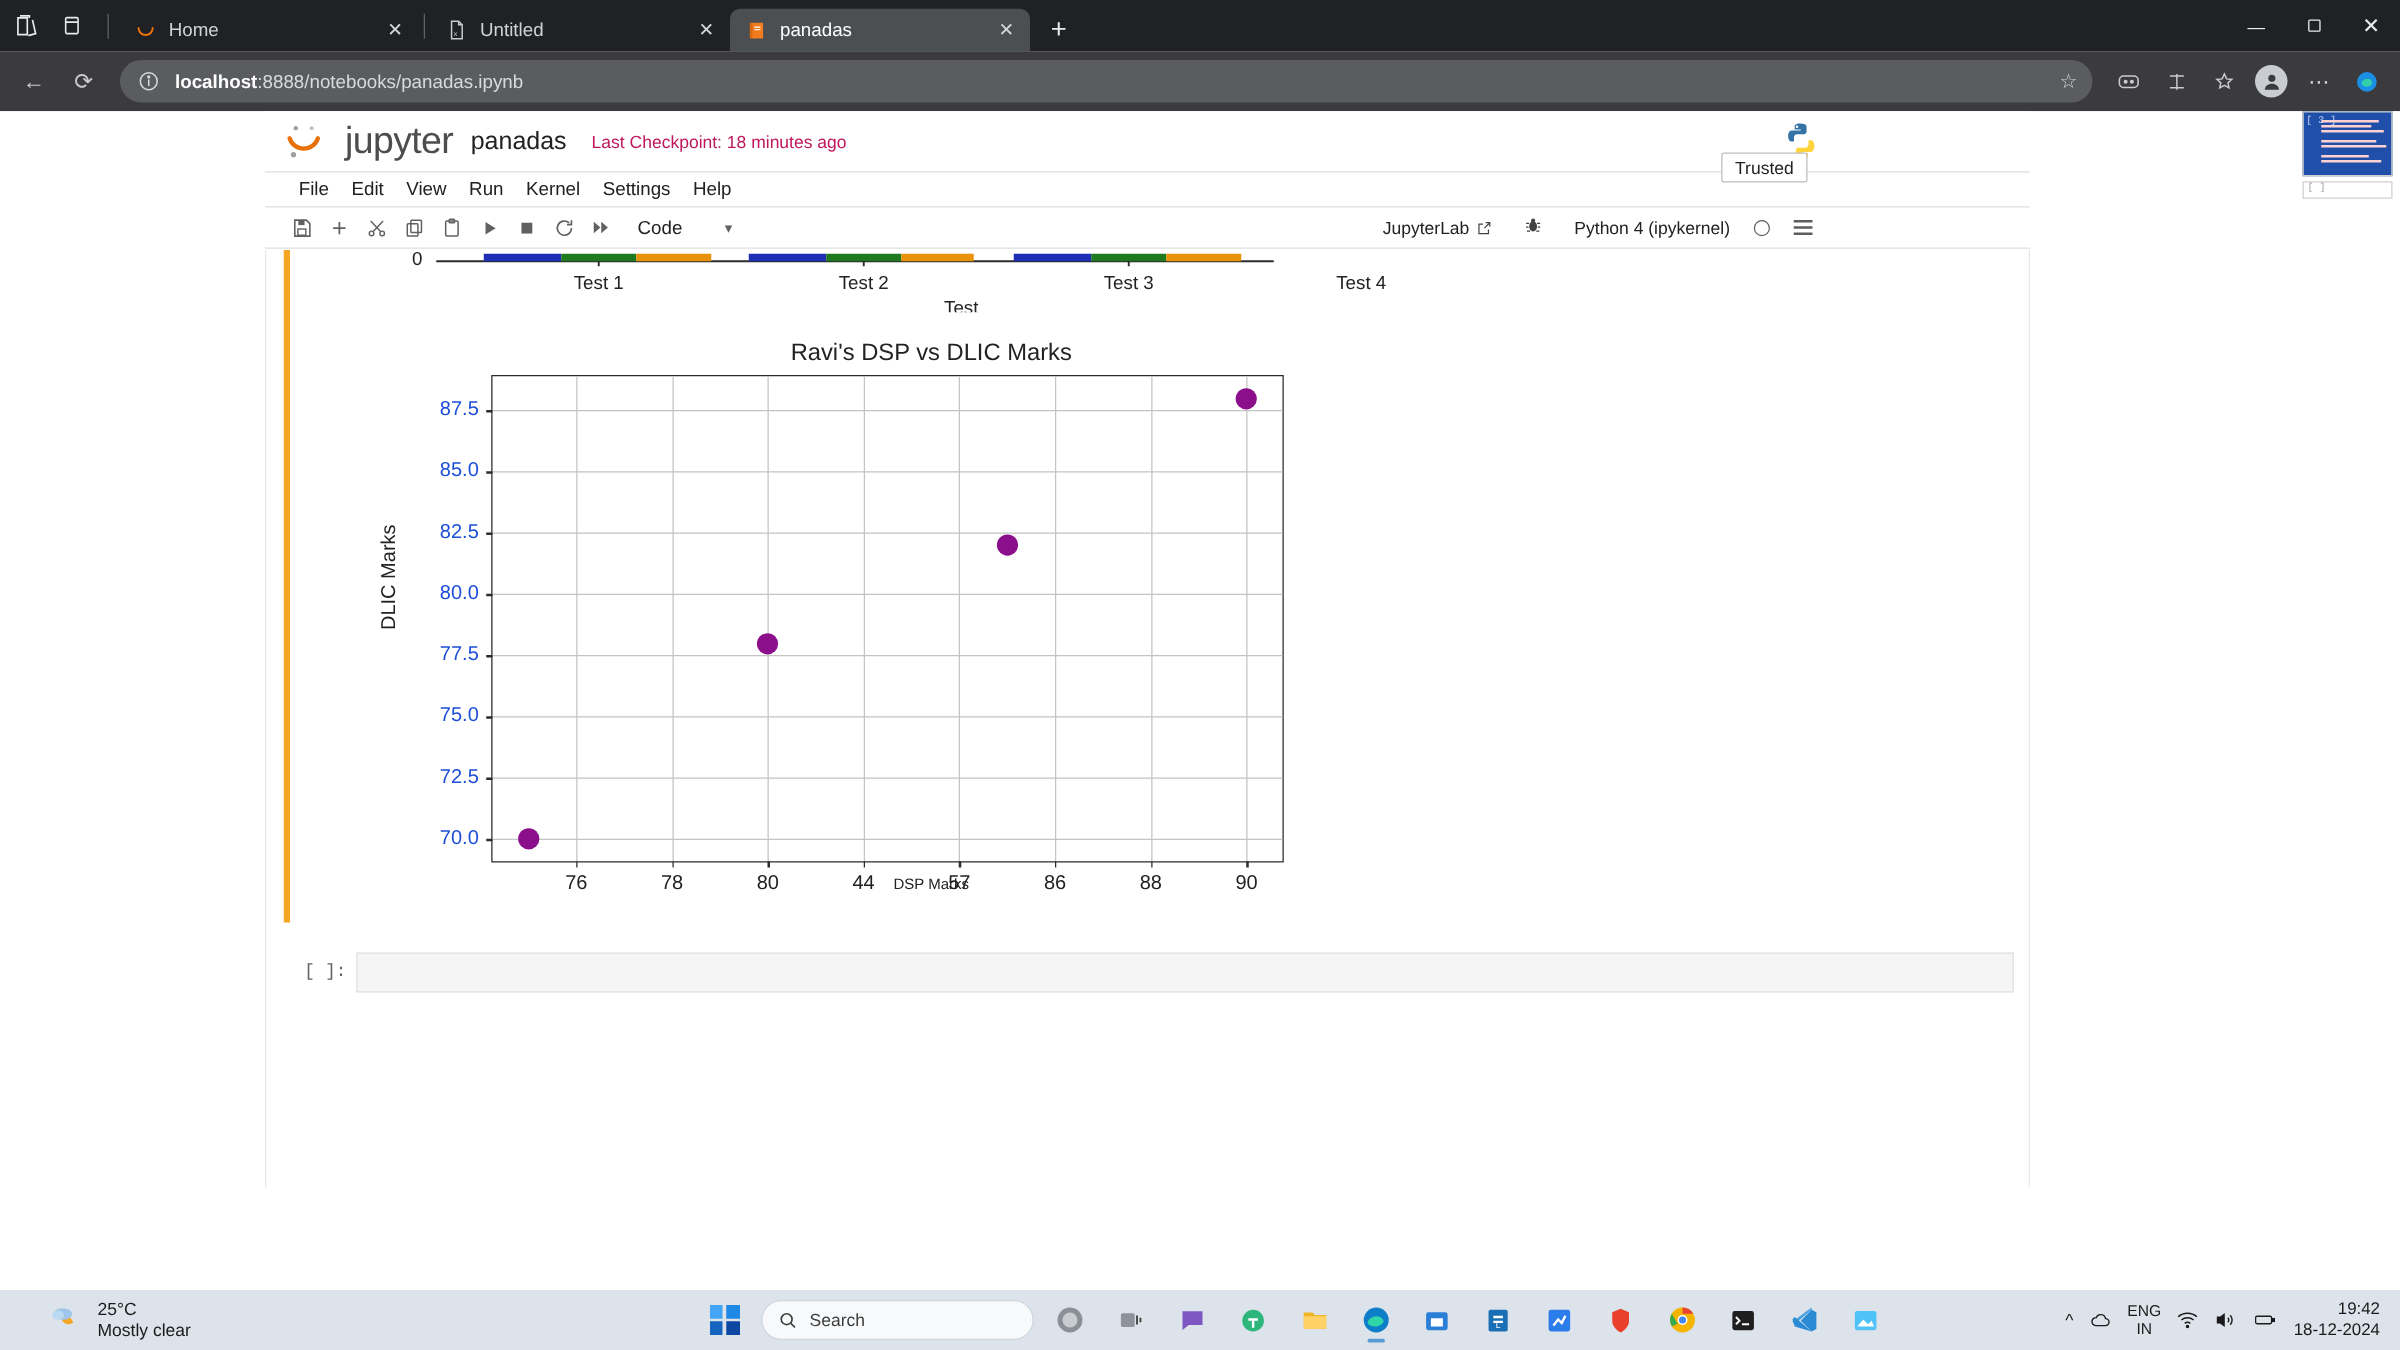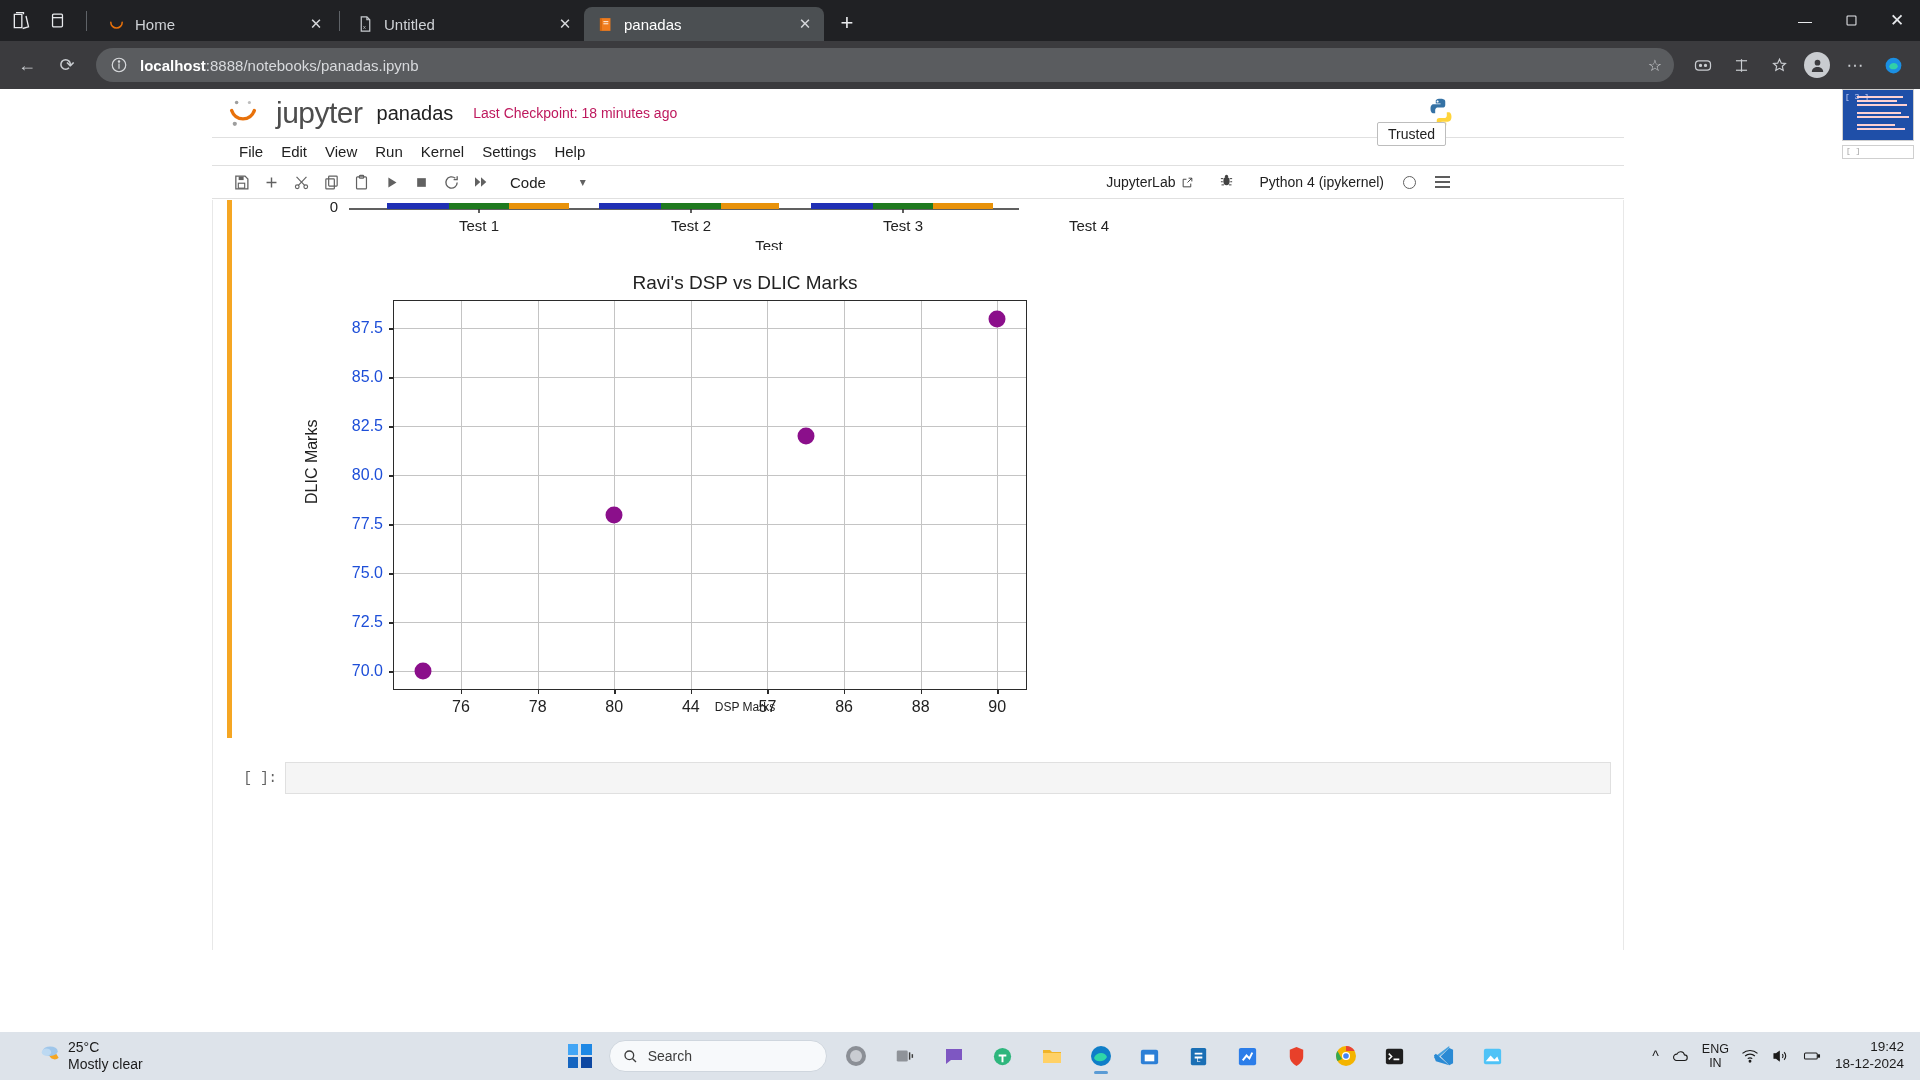--- a/index.html
+++ b/index.html
@@ -140,21 +140,21 @@
   .mm-line { position:absolute; left:14px; height:2px; background:#ffd1d1; }
   .mm-lbl { position:absolute; left:2px; top:2px; font-size:8px; color:#cfd8ff;
             font-family:"Liberation Mono", monospace; }
   .mm-empty { width:72px; height:14px; border:1px solid #cfcfcf; margin-top:4px;
               font-size:8px; color:#9e9e9e; padding-left:3px;
               font-family:"Liberation Mono", monospace; }
 
   
   .taskbar { position:absolute; left:0; bottom:0; width:1920px; height:48px; background:#dde3ea;
              display:flex; align-items:center; }
-  .tb-weather { display:flex; align-items:center; padding-left:38px; width:420px; }
+  .tb-weather { display:flex; align-items:center; gap:10px; padding-left:38px; width:420px; }
   .weather-txt { display:flex; flex-direction:column; line-height:1.25; }
   .weather-txt .t { font-size:14px; color:#1b1b1b; }
   .weather-txt .d { font-size:14px; color:#1b1b1b; }
   .tb-center { flex:1; display:flex; align-items:center; justify-content:center; gap:9px; }
   .winlogo { width:24px; height:24px; display:grid; grid-template-columns:1fr 1fr;
              grid-template-rows:1fr 1fr; gap:2.5px; }
   .winlogo i { display:block; background:#2a9ae0; }
   .winlogo i:nth-child(1){ background:#42a5f5; }
   .winlogo i:nth-child(2){ background:#1e88e5; }
   .winlogo i:nth-child(3){ background:#1565c0; }

